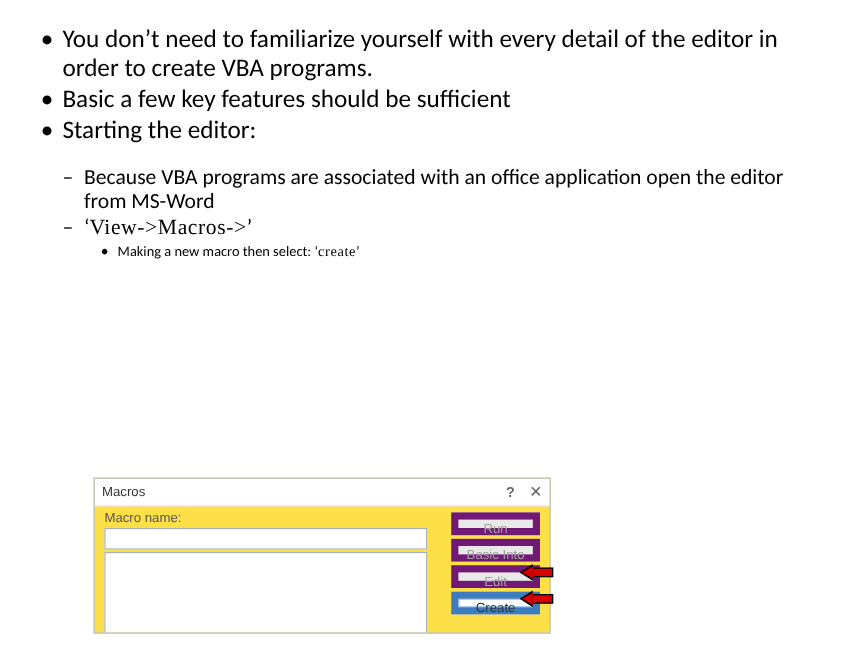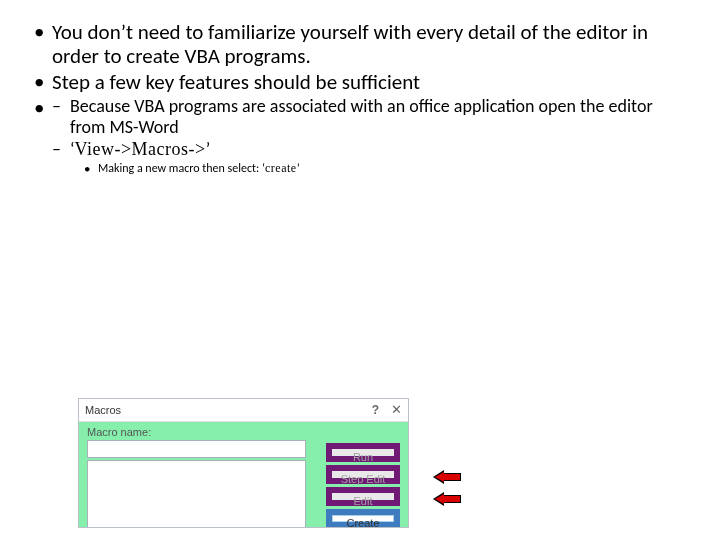--- a/index.html
+++ b/index.html
@@ -42,21 +42,21 @@
   }
   ul.lvl1 > li::before {
     content: "•";
     position: absolute;
     left: 4px;
     top: 0;
     font-size: 21px;
   }
   ul.lvl2 {
     list-style: none;
-    margin: 0 0 0 0;
+    margin: 16px 0 0 0;
     padding: 0;
     font-size: 18px;
   }
   ul.lvl2 > li {
     position: relative;
     padding-left: 18px;
     margin-bottom: 1px;
   }
   ul.lvl2 > li::before {
     content: "–";
@@ -85,24 +85,24 @@
   .mono {
     font-family: Liberation Serif, serif;
     letter-spacing: 0.5px;
   }
   .dlg-wrap {
     position: absolute;
     left: 78px;
     top: 398px;
   }
   .macros-dialog {
-    width: 331px;
+    width: 381px;
     height: 130px;
     border: 1px solid #b9c0c7;
-    background: #86efac;
+    background: #fde047;
     box-sizing: border-box;
     font-family: "Segoe UI", Tahoma, sans-serif;
     font-size: 11px;
     color: #444;
     position: relative;
     overflow: hidden;
   }
   .dlg-titlebar {
     height: 22px;
     line-height: 22px;
@@ -115,21 +115,20 @@
     color: #333;
   }
   .dlg-titlebar .tb-left { font-size: 11px; }
   .dlg-titlebar .tb-right { display: flex; gap: 12px; align-items: center; color: #666; }
   .tb-help { font-size: 12px; font-weight: bold; }
   .tb-close { font-size: 13px; }
   .dlg-body {
     display: flex;
     padding: 4px 8px 12px 8px;
     gap: 20px;
-    align-items: flex-end;
   }
   .dlg-left { flex: 1; }
   .dlg-label { font-size: 11px; color: #555; margin-bottom: 2px; }
   .dlg-input {
     width: 100%;
     height: 18px;
     border: 1px solid #a9b2bc;
     background: #fff;
     box-sizing: border-box;
     margin-bottom: 2px;
@@ -204,22 +203,23 @@
 </style>
 </head>
 <body>
 
 <div class="slide">
 
 
   <div class="content">
     <ul class="lvl1">
       <li>You don’t need to familiarize yourself with every detail of the editor in order to create VBA programs.</li>
-      <li>Step a few key features should be sufficient</li>
+      <li>Basic a few key features should be sufficient</li>
       <li>
+        <span>Starting the editor:</span>
         <ul class="lvl2">
           <li>Because VBA programs are associated with an office application open the editor from MS-Word</li>
           <li>
             <span>‘</span><span class="mono">View-&gt;Macros-&gt;</span><span>’</span>
             <ul class="lvl3">
               <li>
                 <span>Making a new macro then select: ‘</span><span class="mono">create</span><span>’</span>
               </li>
             </ul>
           </li>
@@ -238,21 +238,21 @@
         </span>
       </div>
       <div class="dlg-body">
         <div class="dlg-left">
           <div class="dlg-label">Macro name:</div>
           <div class="dlg-input"></div>
           <div class="dlg-list"></div>
         </div>
         <div class="dlg-right">
           <div class="dlg-btn">Run</div>
-          <div class="dlg-btn">Step Edit</div>
+          <div class="dlg-btn">Basic Into</div>
           <div class="dlg-btn">Edit</div>
           <div class="dlg-btn primary">Create</div>
         </div>
       </div>
     </div>
     <div class="arrow arrow1">
       <div class="shaft"></div>
         <div class="head"></div>
         <div class="head-inner"></div>
     </div>

